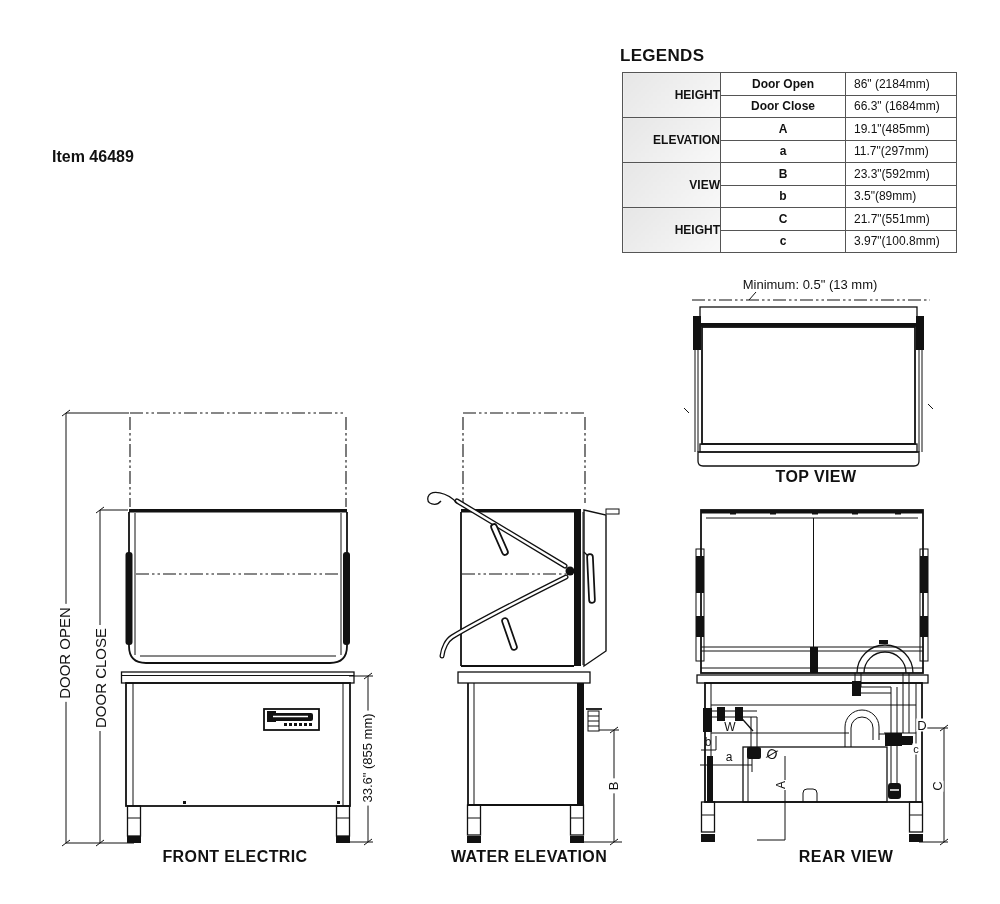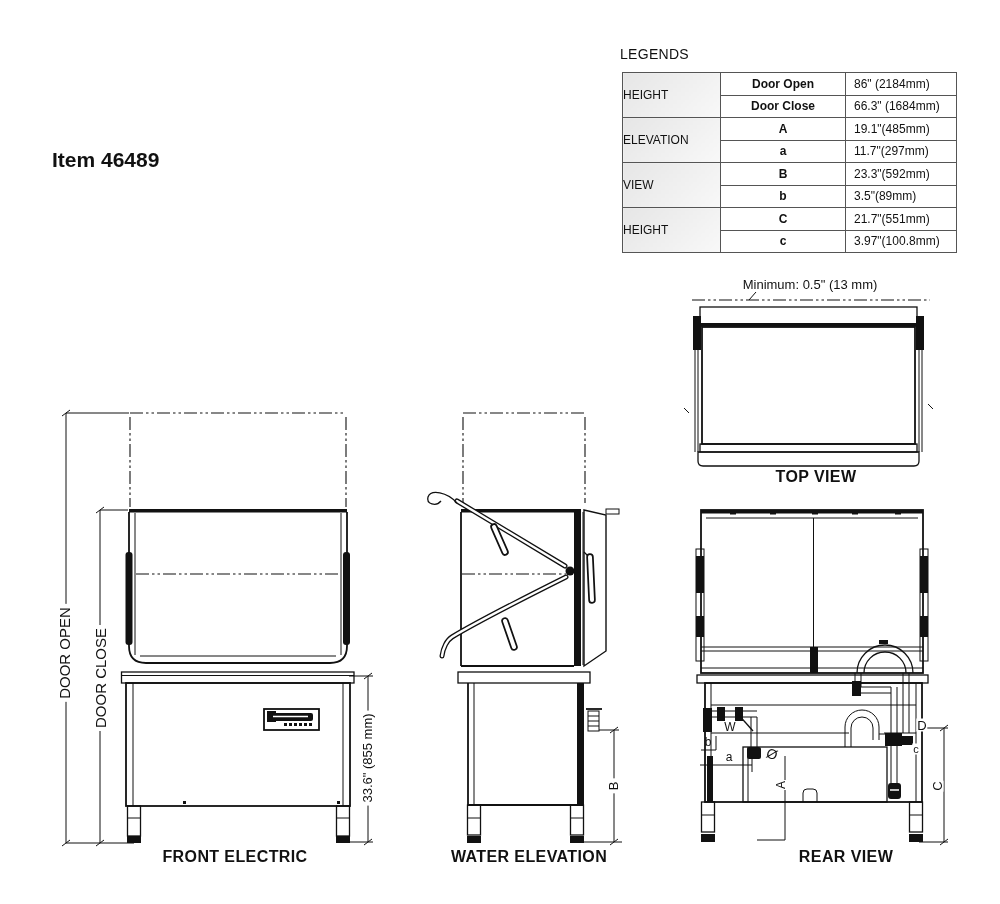--- a/index.html
+++ b/index.html
@@ -3,25 +3,25 @@
 <meta charset="utf-8">
 <style>
   *{margin:0;padding:0;box-sizing:border-box}
   html,body{background:#fff}
   body{font-family:"Liberation Sans",sans-serif;color:#111}
   .canvas{position:relative;width:1000px;height:904px;background:#fff;overflow:hidden}
   .lbl{position:absolute;transform:translate(-50%,-50%);white-space:nowrap;color:#111;line-height:1}
   .rot{transform:translate(-50%,-50%) rotate(-90deg)}
   .onln{background:#fff;padding:1px 3px}
   .cap{font-weight:bold;font-size:16px;letter-spacing:.4px}
-  .title{position:absolute;font-weight:bold;font-size:21px;white-space:nowrap}
-  .legtitle{position:absolute;font-weight:normal;font-size:14px;letter-spacing:.3px}
+  .title{position:absolute;font-weight:bold;font-size:16px;white-space:nowrap}
+  .legtitle{position:absolute;font-weight:bold;font-size:17px;letter-spacing:.3px}
   table.legends{position:absolute;left:622px;top:72px;border-collapse:collapse;table-layout:fixed;background:#fff}
   .legends td{border:1px solid #555;font-size:12px;height:22.5px;vertical-align:middle}
-  .legends td.cat{width:98px;background:linear-gradient(135deg,#e6e6e6,#f8f8f8);font-weight:normal;text-align:left}
+  .legends td.cat{width:98px;background:linear-gradient(135deg,#e6e6e6,#f8f8f8);font-weight:bold;text-align:right}
   .legends td.key{width:125px;font-weight:bold;text-align:center}
   .legends td.val{width:111px;text-align:left;padding-left:8px}
   svg{position:absolute;left:0;top:0}
   .k{stroke:#111;fill:none;stroke-width:1.3}
   .k1{stroke:#111;fill:none;stroke-width:1}
   .k2{stroke:#111;fill:none;stroke-width:1.8}
   .f{fill:#111;stroke:none}
   .dd{stroke:#111;fill:none;stroke-width:1.1;stroke-dasharray:13 3 2.5 3 2.5 3}
   .dim{stroke:#111;fill:none;stroke-width:1}
   .tube{stroke:#111;fill:none;stroke-width:5;stroke-linecap:round}

